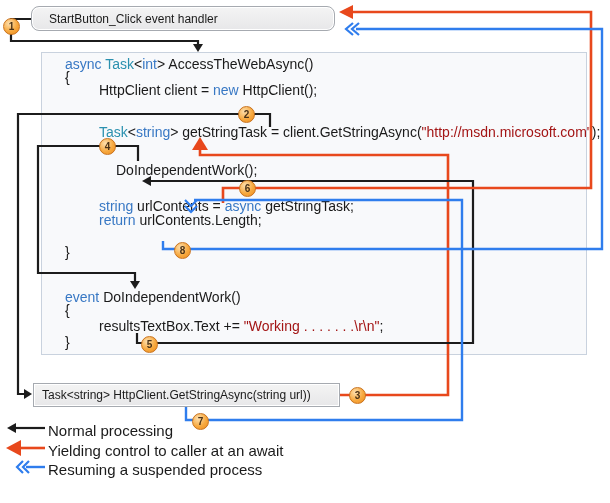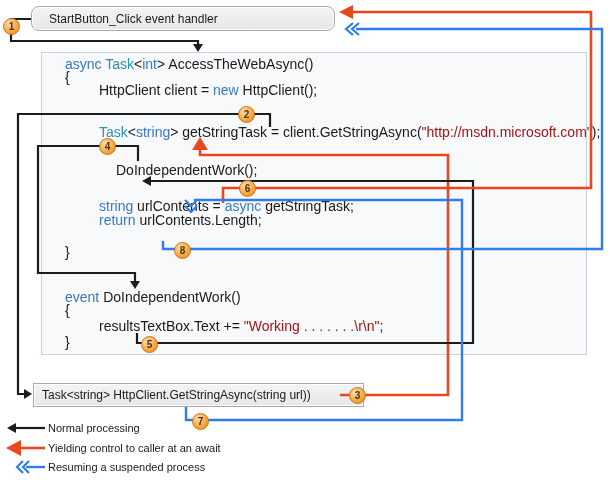--- a/index.html
+++ b/index.html
@@ -3,41 +3,41 @@
 <meta charset="utf-8">
 <style>
   html,body{margin:0;padding:0;background:#ffffff;}
   .stage{position:relative;width:610px;height:503px;background:#ffffff;overflow:hidden;
          font-family:"Liberation Sans",sans-serif;}
   .gbox{position:absolute;box-sizing:border-box;border:1px solid #a6aab0;
         background:linear-gradient(#f4f4f4,#e7e7e9);
         box-shadow:inset 0 0 0 1px #ffffff;
         font-size:12px;color:#1a1a1a;display:flex;align-items:center;}
   .top-box{left:31px;top:6px;width:304px;height:25px;padding-left:17px;border-radius:8px;}
-  .bottom-box{left:33px;top:383px;width:331px;height:24px;padding-left:8px;}
+  .bottom-box{left:33px;top:383px;width:307px;height:24px;padding-left:8px;}
   .code-box{position:absolute;left:41px;top:52px;width:546px;height:303px;box-sizing:border-box;
             background:#f8f9fb;border:1px solid #c9d2de;z-index:1;}
   #code-layer .code-line{position:absolute;white-space:pre;z-index:2;
        font-family:Liberation Sans, sans-serif;font-size:14px;line-height:12px;color:#1a1a1a;margin-left:15px;}
   .c-p{color:#1a1a1a;}
   .c-k{color:#3878c4;}
   .c-t{color:#2b91af;}
   .c-s{color:#a31515;}
   svg.wires{position:absolute;left:0;top:0;z-index:3;pointer-events:none;}
   .wire-black{stroke:#1c1c1c;stroke-width:2.2;fill:none;}
   .wire-red{stroke:#e8481c;stroke-width:2.6;fill:none;}
   .wire-blue{stroke:#2f7ded;stroke-width:2.4;fill:none;}
   .head-black{fill:#1c1c1c;stroke:none;}
   .head-red{fill:#e8481c;stroke:none;}
   .chev-blue{stroke:#2f7ded;stroke-width:2.2;fill:none;}
   #badge-layer .badge{position:absolute;width:17px;height:17px;border-radius:50%;z-index:4;
       box-sizing:border-box;border:1px solid #c9731f;
       background:radial-gradient(circle at 35% 30%, #fddfae 0%, #f7a93f 55%, #ef8d1d 100%);
       color:#4a3217;font-size:10px;font-weight:bold;text-align:center;line-height:15px;}
-  .legend-label{position:absolute;left:48px;font-size:11px;color:#1a1a1a;z-index:2;}
+  .legend-label{position:absolute;left:48px;font-size:15px;color:#1a1a1a;z-index:2;}
 </style>
 </head>
 <body>
 
 <div class="stage">
 
   <div class="gbox top-box">
     <span>StartButton_Click event handler</span>
   </div>
 

